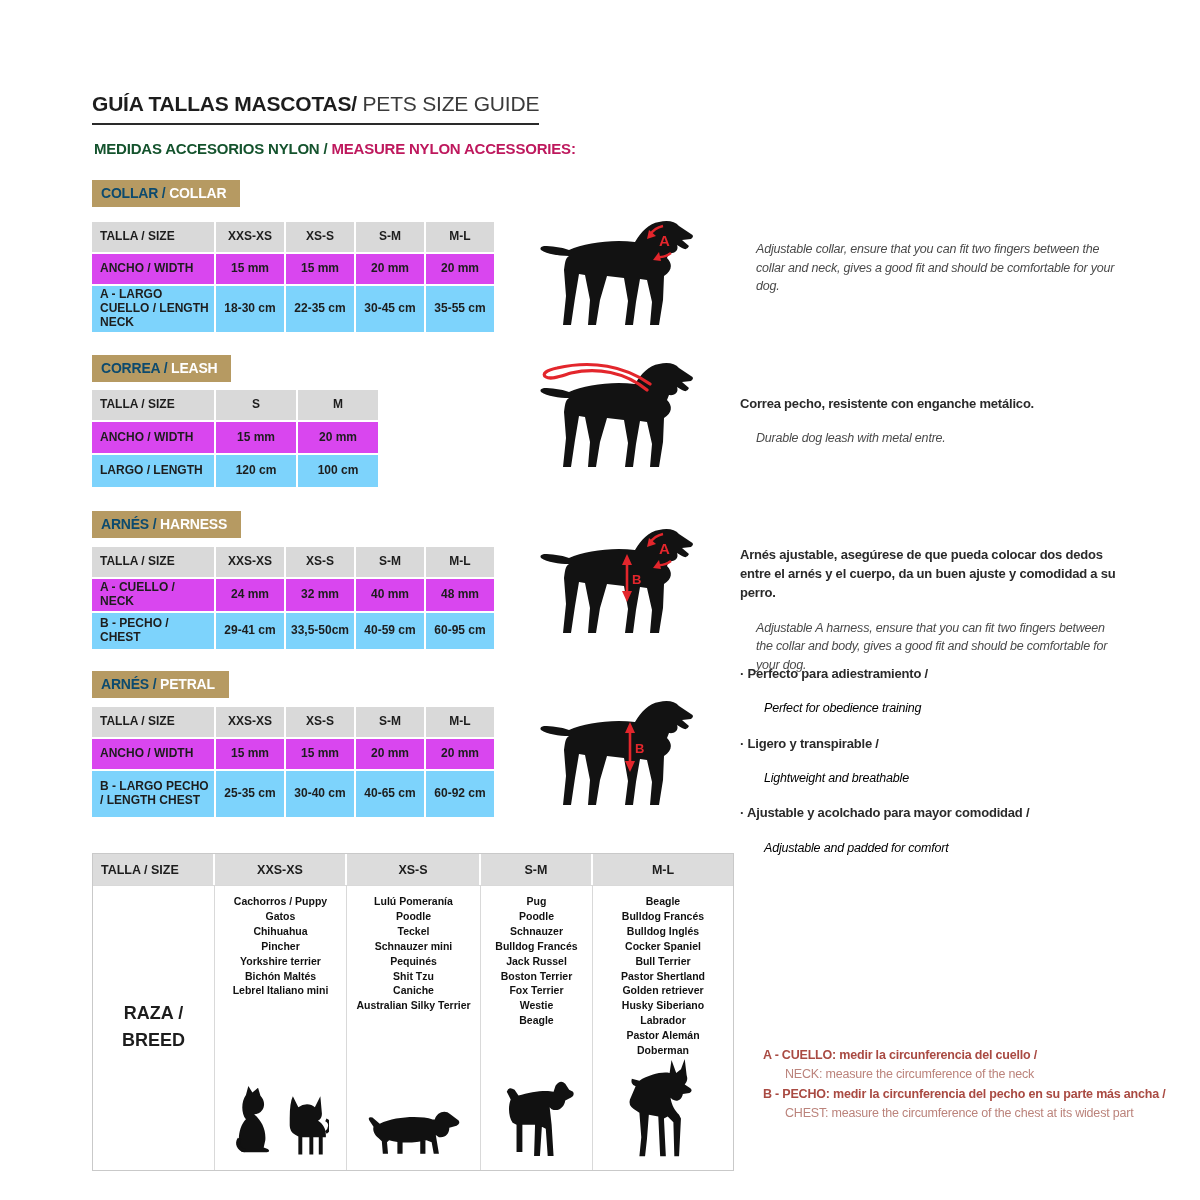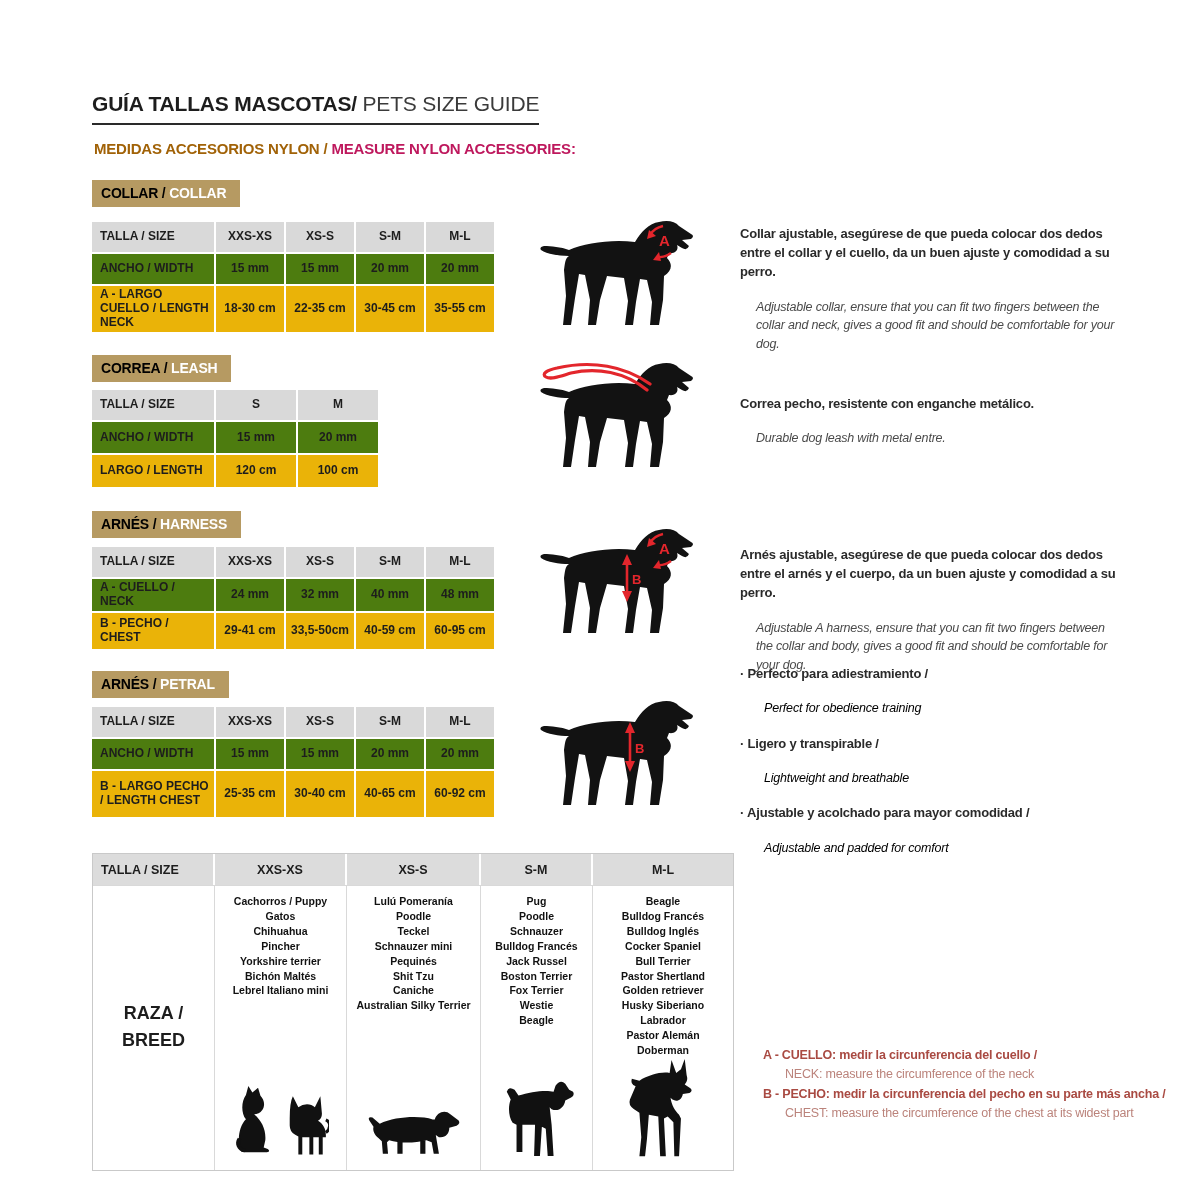--- a/index.html
+++ b/index.html
@@ -4,40 +4,40 @@
 <style>
   html,body{margin:0;padding:0;background:#ffffff;}
   body{width:1200px;height:1200px;position:relative;font-family:"Liberation Sans",sans-serif;color:#1d1d1d;}
   .page{position:absolute;inset:0;}
 
   
   .title{position:absolute;left:92px;top:78px;font-size:21px;font-weight:800;
          border-bottom:2px solid #2a2a2a;padding-bottom:7px;letter-spacing:-0.2px;}
   .title .t-en{font-weight:400;color:#3a3a3a;}
   .subtitle{position:absolute;left:94px;top:140px;font-size:15px;letter-spacing:-0.2px;}
-  .subtitle .s-es{color:#a16207;font-weight:800;}
+  .subtitle .s-es{color:#14532d;font-weight:800;}
   .subtitle .s-en{color:#be185d;font-weight:700;}
 
   
   .badge{position:absolute;left:92px;background:#b69a62;padding:5px 14px 6px 9px;
          font-size:14px;font-weight:800;letter-spacing:-0.2px;}
-  .badge .b-es{color:#000000;}
+  .badge .b-es{color:#0c4a6e;}
   .badge .b-en{color:#ffffff;}
 
   
   .st{position:absolute;left:92px;}
   .st .row{display:grid;gap:2px;margin-bottom:2px;}
   .cols5 .row{grid-template-columns:122px 68px 68px 68px 68px;}
   .cols3 .row{grid-template-columns:122px 80px 80px;}
   .st .row > div{display:flex;align-items:center;justify-content:center;text-align:center;
                  font-weight:700;font-size:12px;line-height:1.15;padding:2px 3px;min-height:26px;}
   .st .row > .lab{justify-content:flex-start;text-align:left;padding-left:8px;}
   .st .r0 > div{background:#d9d9d9;}
-  .st .r1 > div{background:#4d7c0f;}
-  .st .r2 > div{background:#eab308;}
+  .st .r1 > div{background:#d946ef;}
+  .st .r2 > div{background:#7dd3fc;}
   .collar .r2 > div, .petral .r2 > div{min-height:42px;}
   .harness .r2 > div{min-height:32px;}
   .leash .r1 > div{min-height:27px;}
   .leash .r2 > div{min-height:28px;}
 
   
   .dogfig{position:absolute;margin:0;width:170px;height:115px;}
   .dogfig svg{width:100%;height:100%;}
 
   
@@ -117,21 +117,20 @@
       <use href="#dog-shape"></use>
       <path d="M126,6 Q117,8 113,15" stroke="#e3262c" stroke-width="2.4" fill="none"></path>
       <polygon points="110,19 112,10 119,16" fill="#e3262c"></polygon>
       <path d="M134,33 Q127,38 120,37" stroke="#e3262c" stroke-width="2.4" fill="none"></path>
       <polygon points="116,40 122,32 124,41" fill="#e3262c"></polygon>
       <text x="122" y="26" font-size="15" font-weight="bold" fill="#e3262c">A</text>
     </svg>
   </figure>
 
   <div class="desc" style="top:224px">
-    <p class="es">Collar ajustable, asegúrese de que pueda colocar dos dedos entre el collar y el cuello, da un buen ajuste y comodidad a su perro.</p>
     <p class="en">Adjustable collar, ensure that you can fit two fingers between the collar and neck, gives a good fit and should be comfortable for your dog.</p>
   </div>
 
   <div class="badge" style="top:355px"><span class="b-es">CORREA / </span><span class="b-en">LEASH</span></div>
 
   <div class="st cols3 leash" style="top:390px">
     <div class="row r0">
       <div class="lab">TALLA / SIZE</div>
       <div>S</div>
       <div>M</div>

